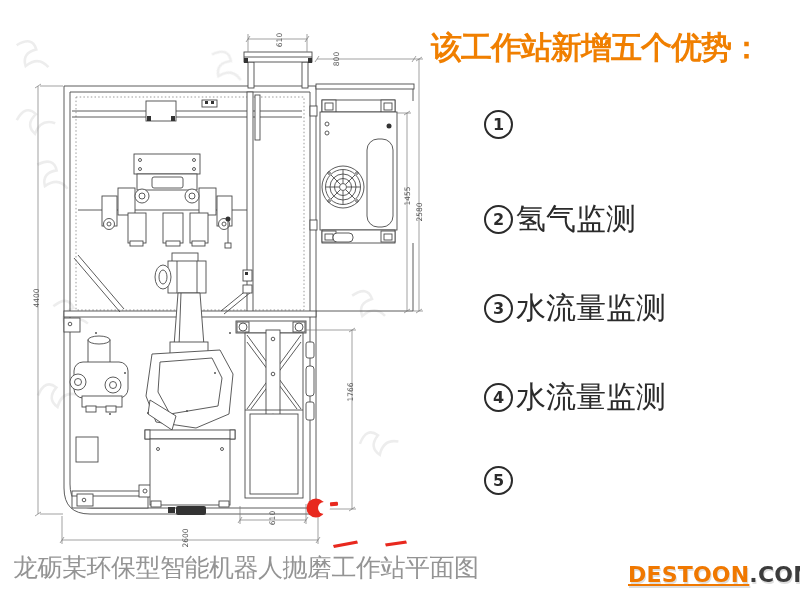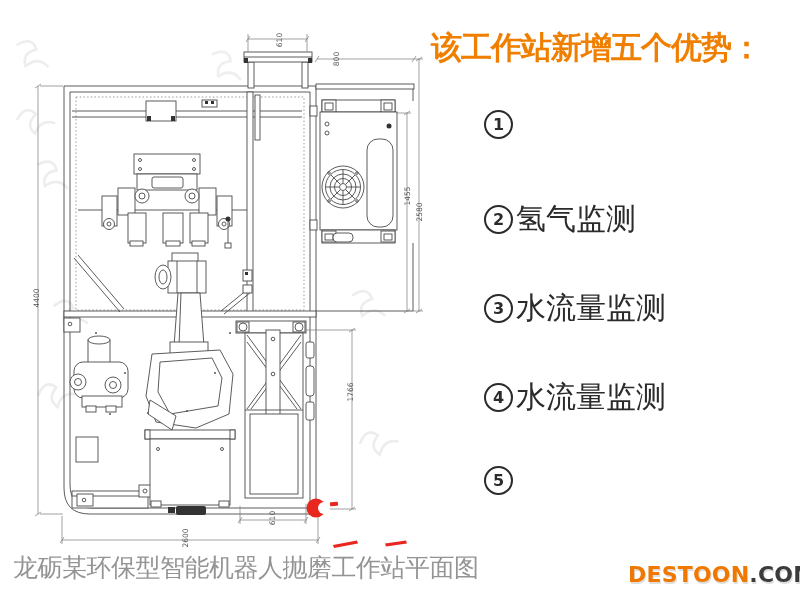--- a/index.html
+++ b/index.html
@@ -10,21 +10,21 @@
            color:var(--orange,#f07f00);white-space:nowrap;}
   .adv-item{left:484px;display:flex;align-items:center;gap:3px;color:var(--text_dark,#2b2b2b);
             font-size:30px;font-weight:500;white-space:nowrap;}
   .circle-num{display:inline-flex;align-items:center;justify-content:center;
               width:25px;height:25px;border:2px solid var(--text_dark,#2b2b2b);border-radius:50%;
               font-size:16px;font-weight:600;flex:0 0 auto;}
   #caption{left:13px;top:551px;font-size:25px;letter-spacing:-0.5px;
            color:var(--caption_gray,#949494);white-space:nowrap;text-align:center;}
   #logo{left:628px;top:562px;font-size:22px;font-weight:800;letter-spacing:0.2px;white-space:nowrap;
         text-shadow:1px 2px 0 #dedede;}
-  #logo .lg1{color:var(--logo_orange,#f07800);}
+  #logo .lg1{color:var(--logo_orange,#f07800);text-decoration:underline;}
   #logo .lg2{color:var(--logo_dark,#3b3b3b);}
   svg text{font-family:"DejaVu Sans","Liberation Sans",sans-serif;font-size:7.5px;fill:#555;}
 </style>
 </head>
 <body>
 
 <div id="canvas">
 
   <svg class="abs" style="left:0;top:0" width="430" height="555" viewBox="0 0 430 555">
 

